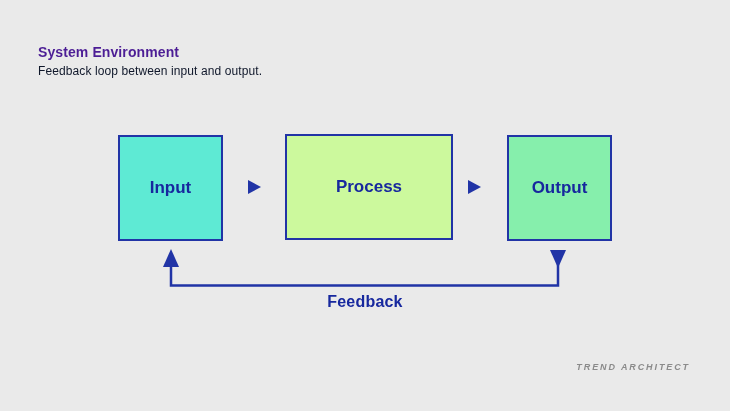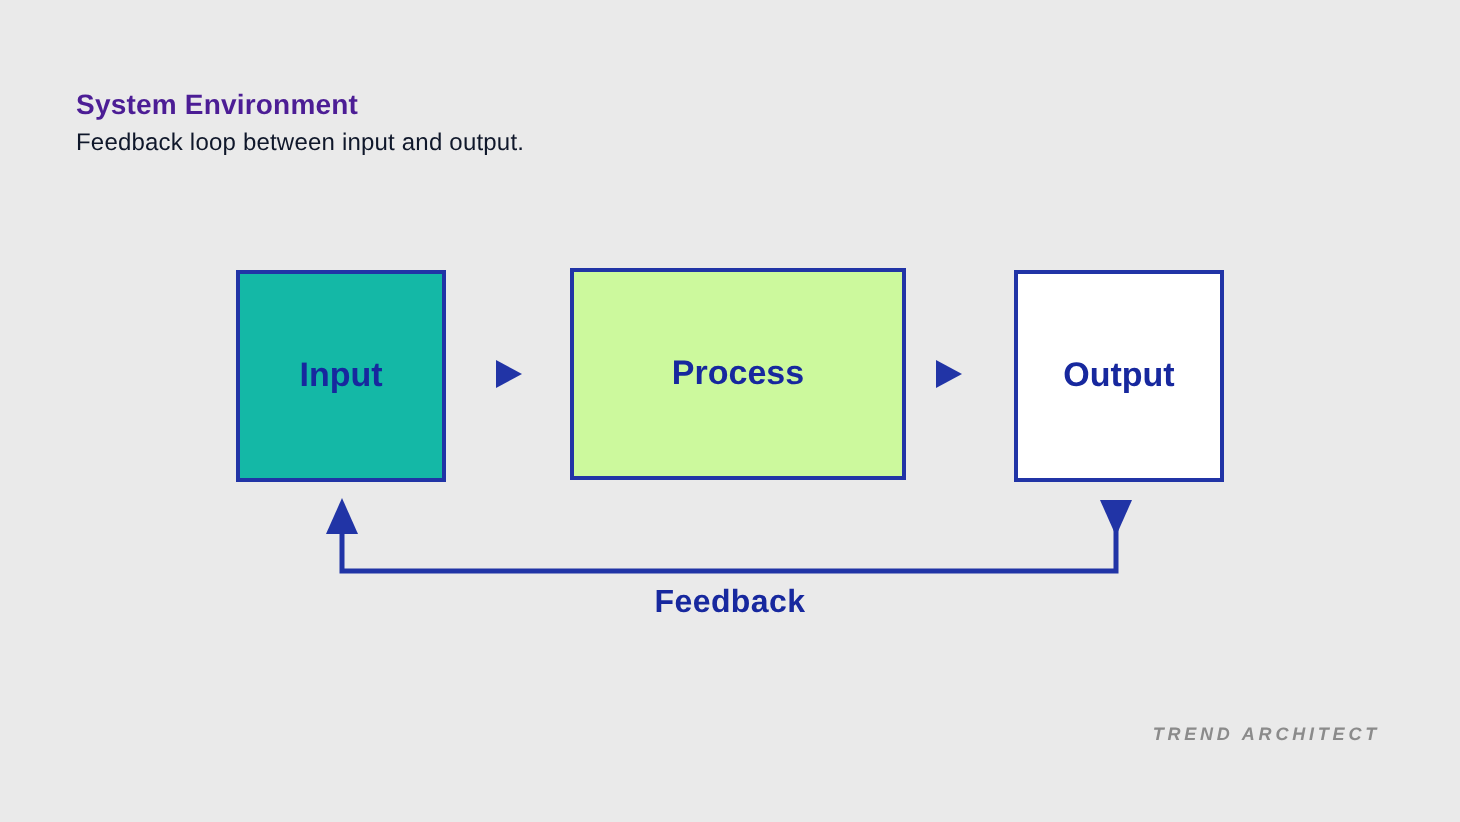--- a/index.html
+++ b/index.html
@@ -67,29 +67,29 @@
 </style>
 </head>
 <body>
 
 <div class="canvas" style="background-color: rgb(234, 234, 234);">
 
   <div class="title" style="color: #4c1d95;">System Environment</div>
 
   <div class="subtitle" style="color: #0f172a;">Feedback loop between input and output.</div>
 
-  <div class="node node-input" style="background-color: #14b8a6; border-color: rgb(33, 52, 166); color: rgb(23, 40, 158);">
+  <div class="node node-input" style="background-color: #5eead4; border-color: rgb(33, 52, 166); color: rgb(23, 40, 158);">
     <span>Input</span>
   </div>
 
   <div class="node node-process" style="background-color: rgb(204, 249, 157); border-color: rgb(33, 52, 166); color: rgb(23, 40, 158);">
     <span>Process</span>
   </div>
 
-  <div class="node node-output" style="background-color: #ffffff; border-color: rgb(33, 52, 166); color: rgb(23, 40, 158);">
+  <div class="node node-output" style="background-color: #86efac; border-color: rgb(33, 52, 166); color: rgb(23, 40, 158);">
     <span>Output</span>
   </div>
 
   <svg class="connectors" viewBox="0 0 730 411" xmlns="http://www.w3.org/2000/svg">
     <polygon points="248,180 248,194 261,187" style="fill: rgb(33, 52, 166);"></polygon>
     <polygon points="468,180 468,194 481,187" style="fill: rgb(33, 52, 166);"></polygon>
     <path d="M558,258 L558,285.5 L171,285.5 L171,258" fill="none" stroke-width="2.5" stroke-linejoin="miter" style="stroke: rgb(33, 52, 166);"></path>
     <polygon points="550,250 566,250 558,268" style="fill: rgb(33, 52, 166);"></polygon>
     <polygon points="163,267 179,267 171,249" style="fill: rgb(33, 52, 166);"></polygon>
   </svg>

